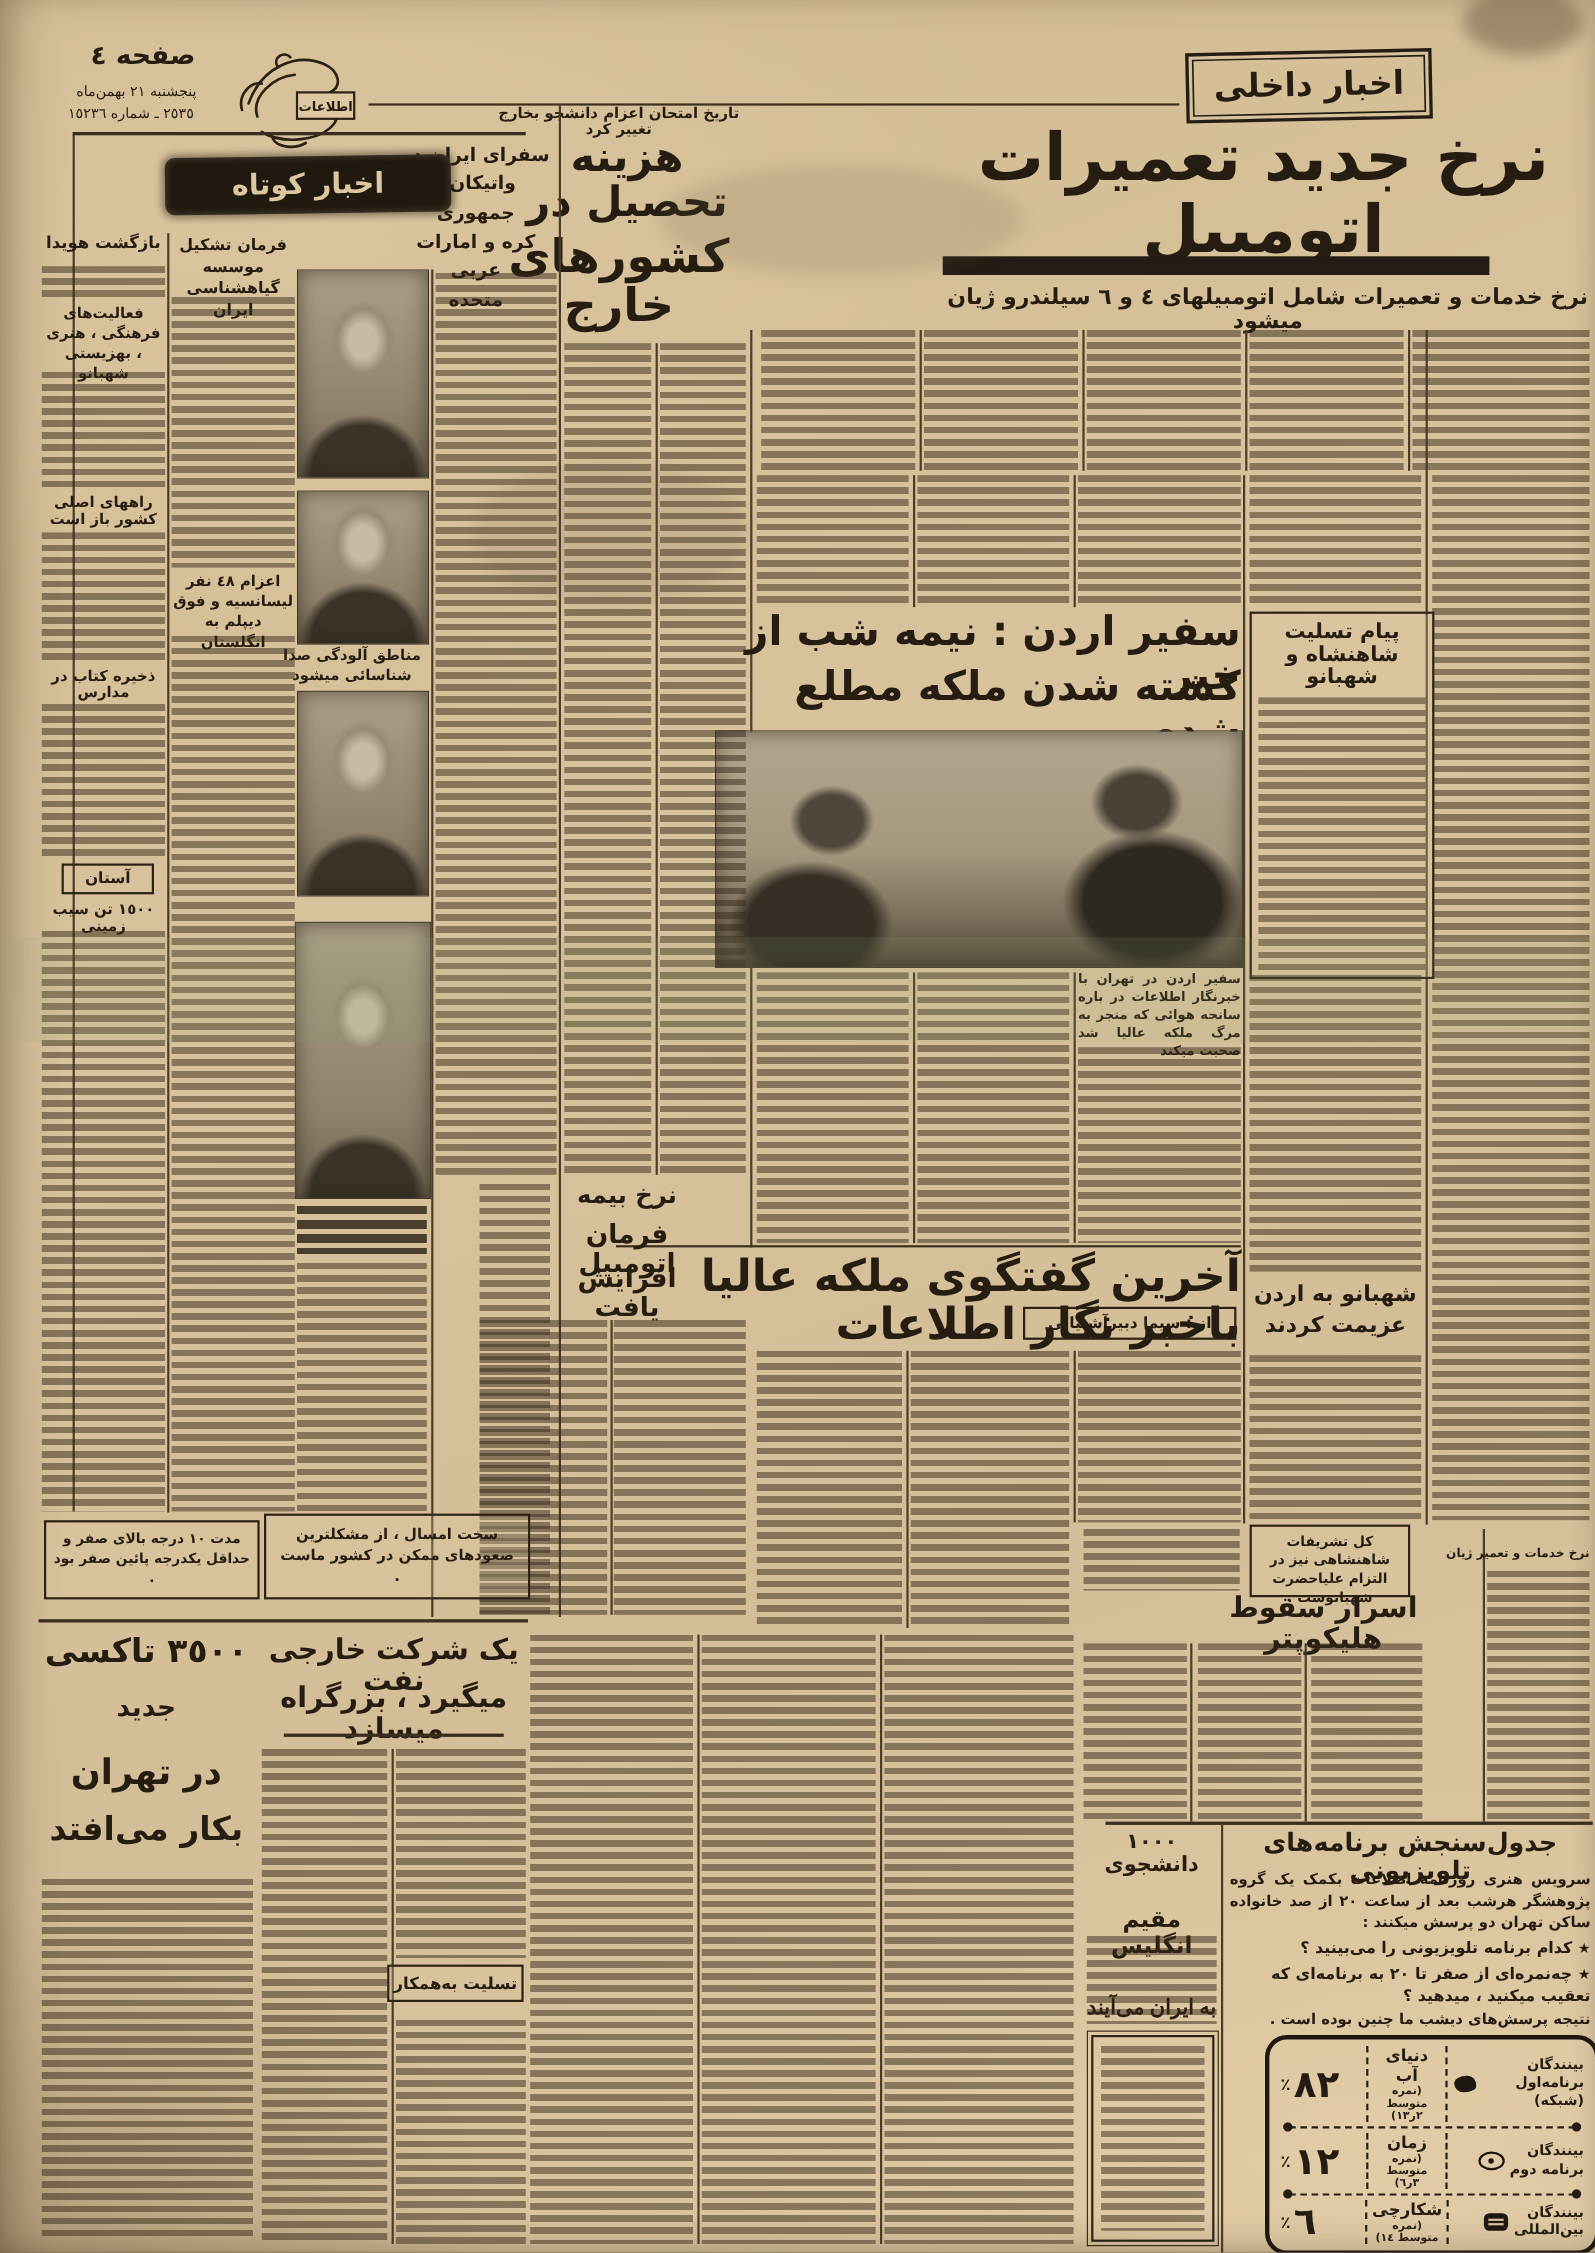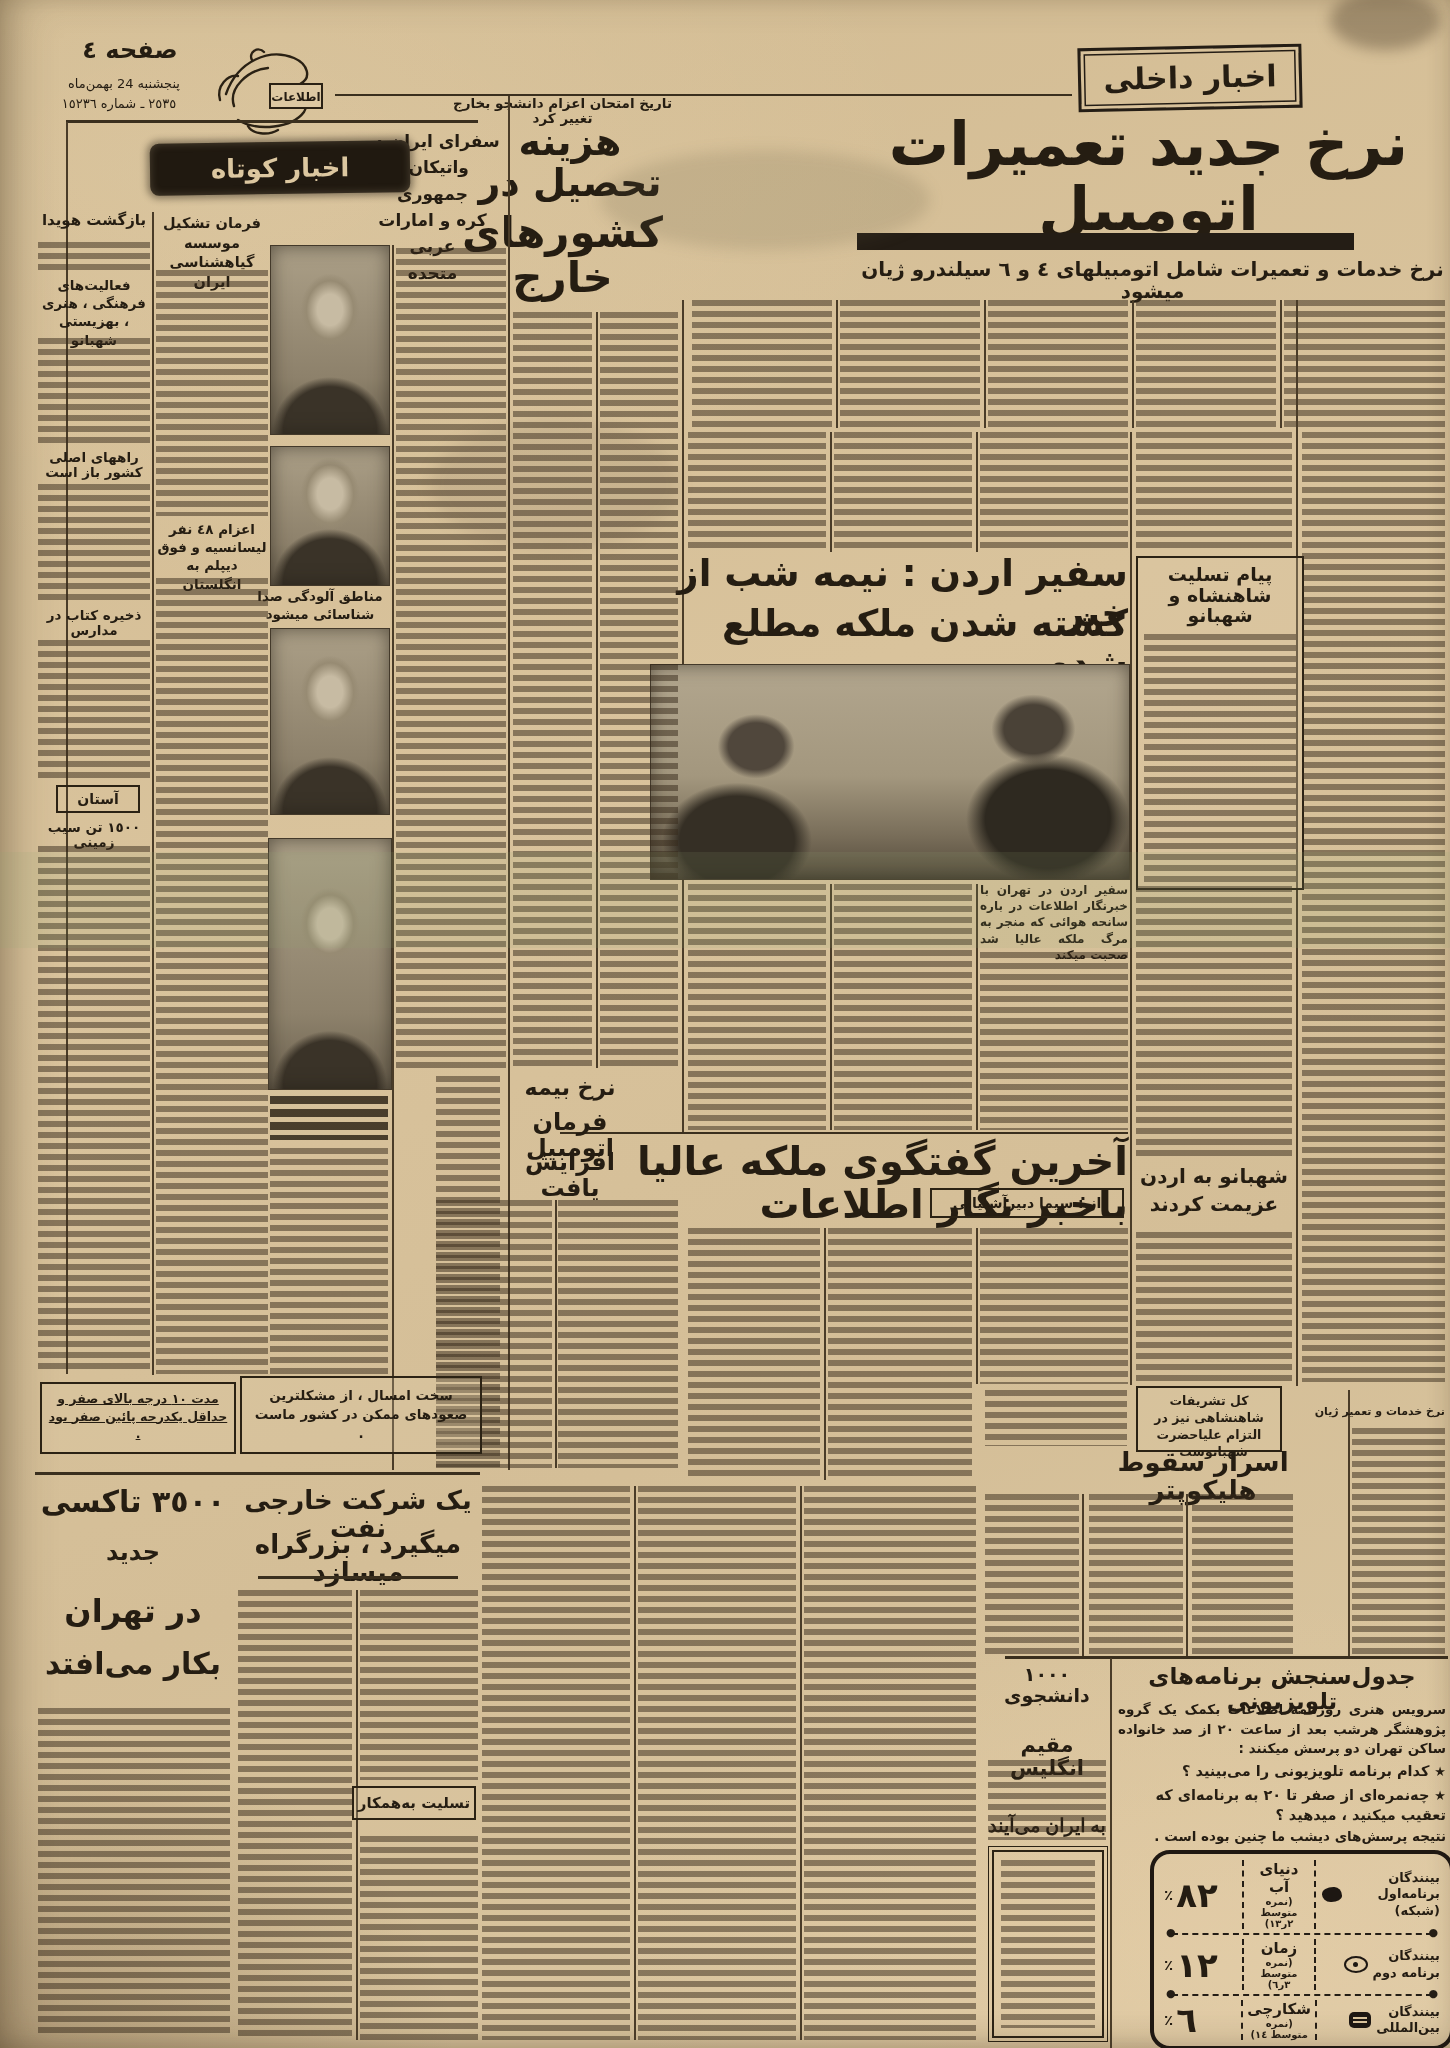--- a/index.html
+++ b/index.html
@@ -53,21 +53,21 @@
   .titleblob{background:#201910;color:#dcc7a0;border-radius:9px;transform:rotate(-.8deg);
     box-shadow:0 0 7px 3px rgba(32,25,16,.45), inset 0 0 8px rgba(220,199,160,.25);
     display:flex;align-items:center;justify-content:center;}
 </style>
 </head>
 <body>
 
 <div id="paper">
 
   <div class="abs hd ctr" style="left:75px;top:38px;width:110px;font-size:24px;">صفحه ٤</div>
-  <div class="abs ctr" style="left:48px;top:76px;width:152px;font-size:13px;">پنجشنبه 24 بهمن‌ماه</div>
+  <div class="abs ctr" style="left:48px;top:76px;width:152px;font-size:13px;">پنجشنبه ٢١ بهمن‌ماه</div>
   <div class="abs ctr" style="left:38px;top:96px;width:162px;font-size:13px;">٢٥٣٥ ـ شماره ١٥٢٣٦</div>
   <svg class="abs" style="left:208px;top:40px;" width="124" height="102" viewBox="0 0 124 102">
     <g fill="none" stroke="#2a2114" stroke-width="2.4" stroke-linecap="round">
       <path d="M18 54 C30 20, 62 8, 86 18 C100 24, 104 38, 92 44"></path>
       <path d="M26 66 C20 48, 40 30, 60 28"></path>
       <path d="M30 80 C50 92, 84 88, 96 72 C102 62, 96 52, 84 54"></path>
       <path d="M12 60 C8 46, 20 34, 30 36"></path>
       <path d="M44 20 C40 12, 50 6, 56 12"></path>
       <path d="M70 90 C60 96, 44 94, 40 86"></path>
     </g>
@@ -194,21 +194,21 @@
   <div class="abs hd ctr" style="left:56px;top:785px;width:80px;height:24px;font-size:14px;line-height:24px;border:2px solid #2b2214;">آستان</div>
   <div class="abs hd ctr" style="left:38px;top:820px;width:112px;font-size:13.5px;">١٥٠٠ تن سیب زمینی</div>
   <div class="abs ft" style="left:38px;top:846px;width:112px;height:528px;"></div>
 
   <div class="vr" style="left:152px;top:212px;height:1163px;"></div>
   <div class="abs hd ctr" style="left:156px;top:214px;width:112px;font-size:14.5px;line-height:1.35;">فرمان تشکیل موسسه گیاهشناسی ایران</div>
   <div class="abs ft" style="left:156px;top:270px;width:112px;height:246px;"></div>
   <div class="abs hd ctr" style="left:156px;top:520px;width:112px;font-size:13.5px;line-height:1.35;">اعزام ٤٨ نفر لیسانسیه و فوق دیپلم به انگلستان</div>
   <div class="abs ft" style="left:156px;top:578px;width:112px;height:796px;"></div>
 
-  <div class="abs box hd ctr" style="left:40px;top:1382px;width:180px;height:56px;font-size:12.5px;padding:6px;line-height:1.4;text-decoration:underline;">مدت ١٠ درجه بالای صفر و حداقل یکدرجه پائین صفر بود .</div>
+  <div class="abs box hd ctr" style="left:40px;top:1382px;width:180px;height:56px;font-size:12.5px;padding:6px;line-height:1.4;">مدت ١٠ درجه بالای صفر و حداقل یکدرجه پائین صفر بود .</div>
   <div class="abs box hd ctr" style="left:240px;top:1376px;width:222px;height:58px;font-size:13.5px;padding:8px;line-height:1.4;">سخت امسال ، از مشکلترین صعودهای ممکن در کشور ماست .</div>
 
   <div class="hrule" style="left:35px;top:1472px;width:445px;height:2.5px;"></div>
   <div class="abs hd ctr" style="left:38px;top:1486px;width:190px;font-size:30px;">٣٥٠٠ تاکسی</div>
   <div class="abs hd ctr" style="left:38px;top:1540px;width:190px;font-size:24px;">جدید</div>
   <div class="abs hd ctr" style="left:38px;top:1594px;width:190px;font-size:32px;">در تهران</div>
   <div class="abs hd ctr" style="left:38px;top:1648px;width:190px;font-size:30px;">بکار می‌افتد</div>
   <div class="abs ft" style="left:38px;top:1708px;width:192px;height:330px;"></div>
 
   <div class="abs hd ctr" style="left:238px;top:1486px;width:240px;font-size:26px;letter-spacing:-1px;">یک شرکت خارجی نفت</div>

